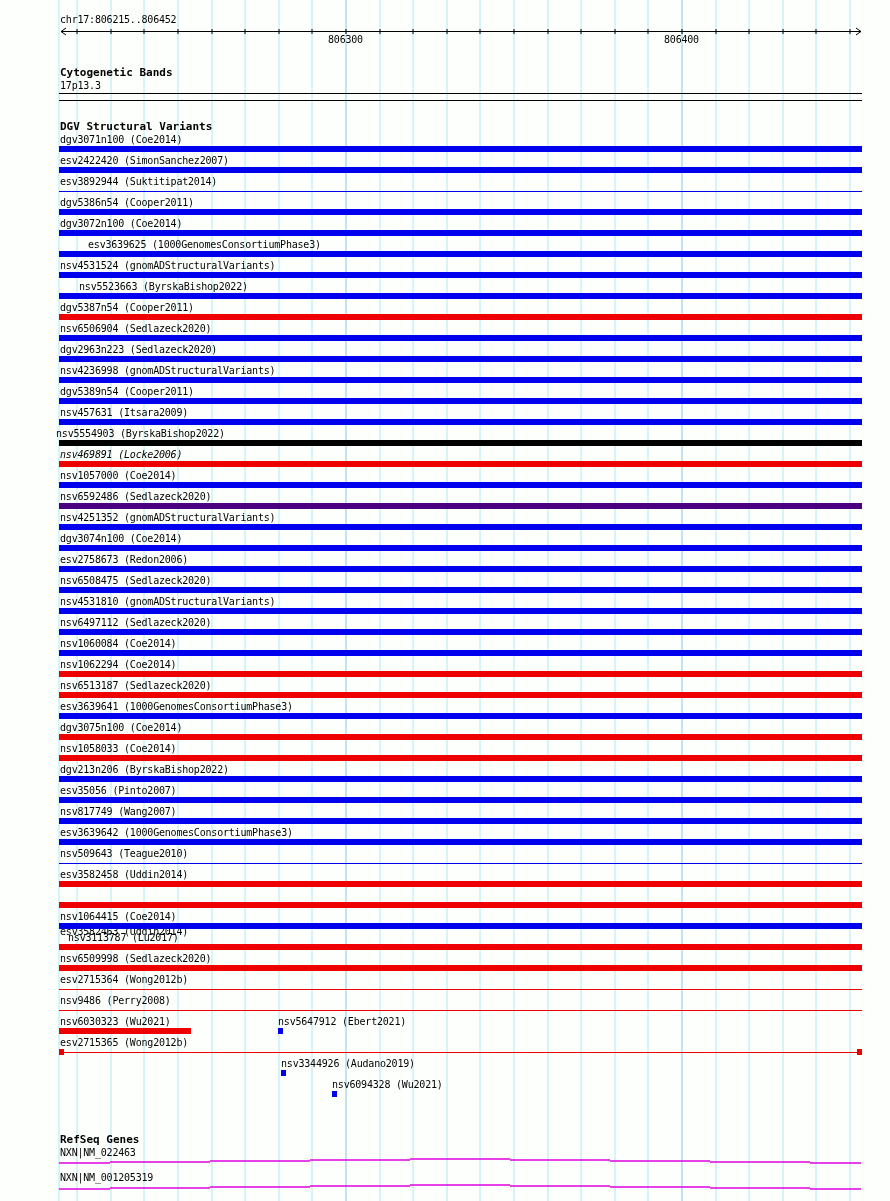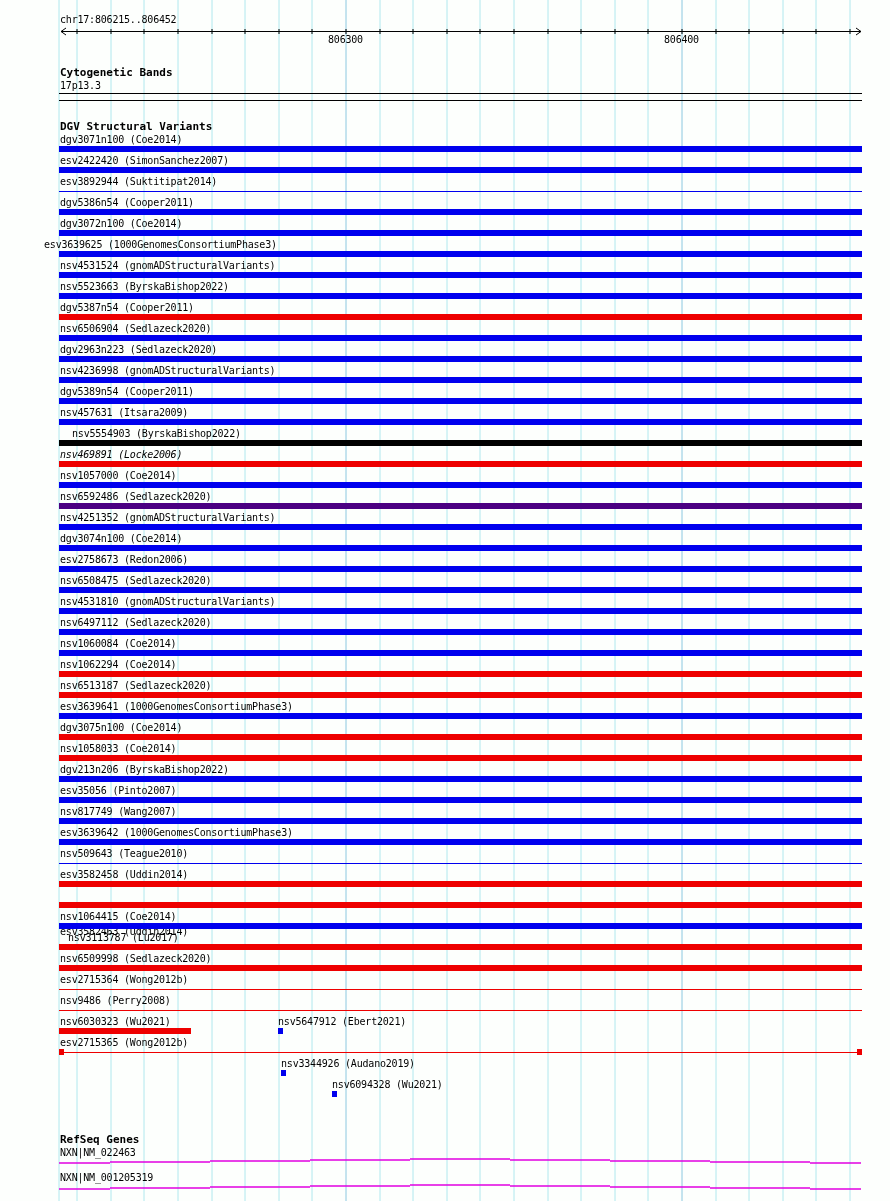--- a/index.html
+++ b/index.html
@@ -87,39 +87,39 @@
     <div class="abs lbl" style="left: 60px; top: 134px;">dgv3071n100 (Coe2014)</div>
     <div class="bar" style="left: 59px; width: 803px; top: 146px; background: rgb(0, 0, 238);"></div>
     <div class="abs lbl" style="left: 60px; top: 155px;">esv2422420 (SimonSanchez2007)</div>
     <div class="bar" style="left: 59px; width: 803px; top: 167px; background: rgb(0, 0, 238);"></div>
     <div class="abs lbl" style="left: 60px; top: 176px;">esv3892944 (Suktitipat2014)</div>
     <div class="thin" style="left: 59px; width: 803px; top: 191px; background: rgb(0, 0, 238);"></div>
     <div class="abs lbl" style="left: 60px; top: 197px;">dgv5386n54 (Cooper2011)</div>
     <div class="bar" style="left: 59px; width: 803px; top: 209px; background: rgb(0, 0, 238);"></div>
     <div class="abs lbl" style="left: 60px; top: 218px;">dgv3072n100 (Coe2014)</div>
     <div class="bar" style="left: 59px; width: 803px; top: 230px; background: rgb(0, 0, 238);"></div>
-    <div class="abs lbl" style="left: 44px; top: 239px;">esv3639625 (1000GenomesConsortiumPhase3)</div>
+    <div class="abs lbl" style="left: 60px; top: 239px; padding-left: 28px;">esv3639625 (1000GenomesConsortiumPhase3)</div>
     <div class="bar" style="left: 59px; width: 803px; top: 251px; background: rgb(0, 0, 238);"></div>
     <div class="abs lbl" style="left: 60px; top: 260px;">nsv4531524 (gnomADStructuralVariants)</div>
     <div class="bar" style="left: 59px; width: 803px; top: 272px; background: rgb(0, 0, 238);"></div>
-    <div class="abs lbl" style="left: 60px; top: 281px;">nsv5523663 (ByrskaBishop2022)</div>
+    <div class="abs lbl" style="left: 60px; top: 281px; padding-left: 19px;">nsv5523663 (ByrskaBishop2022)</div>
     <div class="bar" style="left: 59px; width: 803px; top: 293px; background: rgb(0, 0, 238);"></div>
     <div class="abs lbl" style="left: 60px; top: 302px;">dgv5387n54 (Cooper2011)</div>
     <div class="bar" style="left: 59px; width: 803px; top: 314px; background: rgb(238, 0, 0);"></div>
     <div class="abs lbl" style="left: 60px; top: 323px;">nsv6506904 (Sedlazeck2020)</div>
     <div class="bar" style="left: 59px; width: 803px; top: 335px; background: rgb(0, 0, 238);"></div>
     <div class="abs lbl" style="left: 60px; top: 344px;">dgv2963n223 (Sedlazeck2020)</div>
     <div class="bar" style="left: 59px; width: 803px; top: 356px; background: rgb(0, 0, 238);"></div>
     <div class="abs lbl" style="left: 60px; top: 365px;">nsv4236998 (gnomADStructuralVariants)</div>
     <div class="bar" style="left: 59px; width: 803px; top: 377px; background: rgb(0, 0, 238);"></div>
     <div class="abs lbl" style="left: 60px; top: 386px;">dgv5389n54 (Cooper2011)</div>
     <div class="bar" style="left: 59px; width: 803px; top: 398px; background: rgb(0, 0, 238);"></div>
     <div class="abs lbl" style="left: 60px; top: 407px;">nsv457631 (Itsara2009)</div>
     <div class="bar" style="left: 59px; width: 803px; top: 419px; background: rgb(0, 0, 238);"></div>
-    <div class="abs lbl" style="left: 72px; top: 428px;">nsv5554903 (ByrskaBishop2022)</div>
+    <div class="abs lbl" style="left: 56px; top: 428px;">nsv5554903 (ByrskaBishop2022)</div>
     <div class="bar" style="left: 59px; width: 803px; top: 440px; background: rgb(0, 0, 0);"></div>
     <div class="abs lbl" style="left: 60px; top: 449px; font-style: italic;">nsv469891 (Locke2006)</div>
     <div class="bar" style="left: 59px; width: 803px; top: 461px; background: rgb(238, 0, 0);"></div>
     <div class="abs lbl" style="left: 60px; top: 470px; text-align: right;">nsv1057000 (Coe2014)</div>
     <div class="bar" style="left: 59px; width: 803px; top: 482px; background: rgb(0, 0, 238);"></div>
     <div class="abs lbl" style="left: 60px; top: 491px;">nsv6592486 (Sedlazeck2020)</div>
     <div class="bar" style="left: 59px; width: 803px; top: 503px; background: rgb(75, 0, 130);"></div>
     <div class="abs lbl" style="left: 60px; top: 512px;">nsv4251352 (gnomADStructuralVariants)</div>
     <div class="bar" style="left: 59px; width: 803px; top: 524px; background: rgb(0, 0, 238);"></div>
     <div class="abs lbl" style="left: 60px; top: 533px;">dgv3074n100 (Coe2014)</div>

